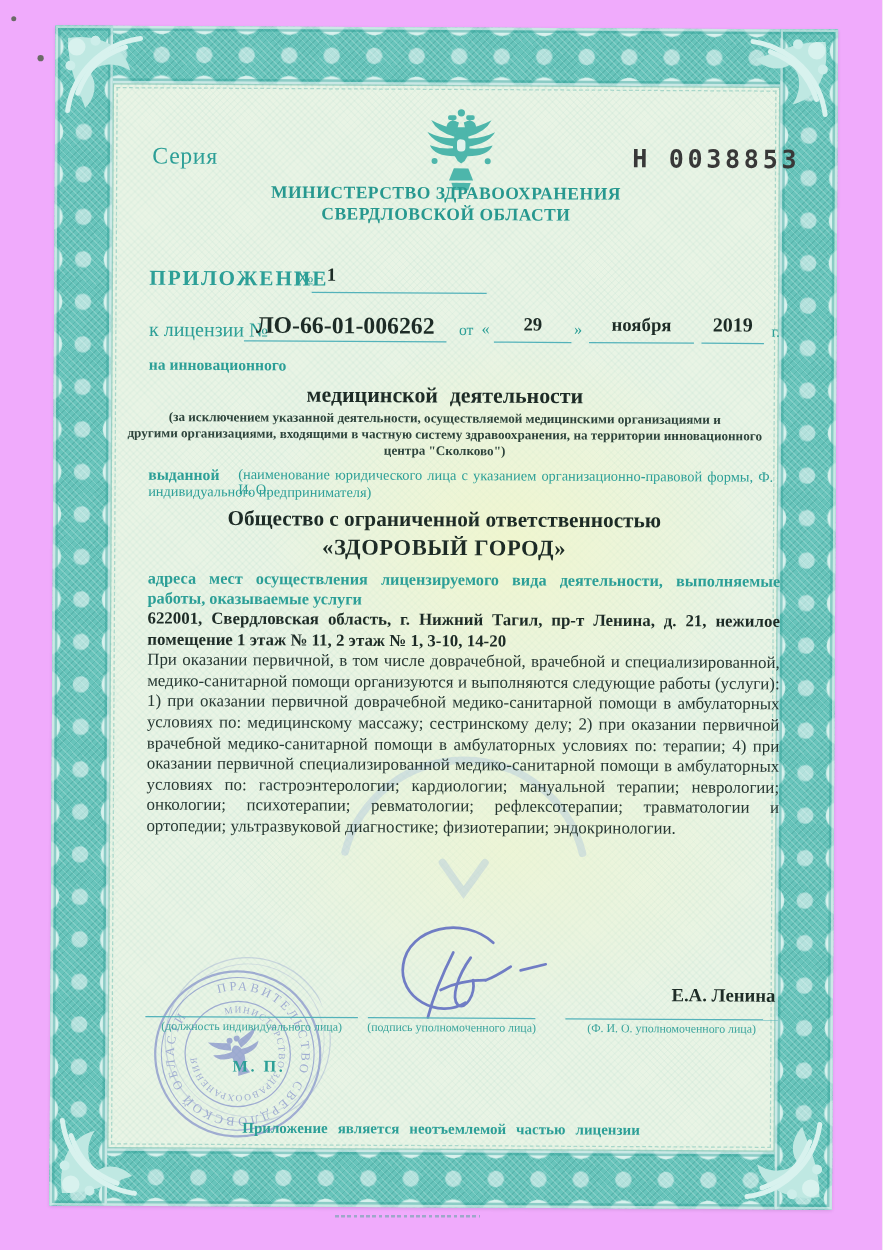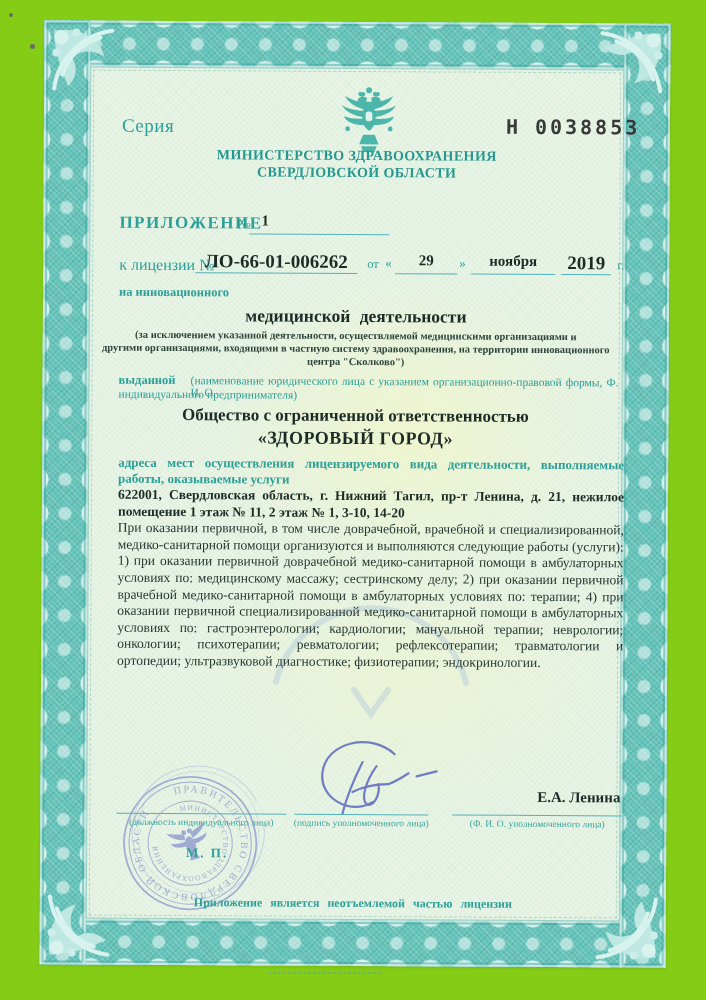--- a/index.html
+++ b/index.html
@@ -1,16 +1,16 @@
 <!DOCTYPE html>
 <html><head>
 <meta charset="utf-8">
 <style>
   html,body{margin:0;padding:0;}
-  .page{position:relative;width:706px;height:1000px;background:#84cc16;overflow:hidden;
+  .page{position:relative;width:706px;height:1000px;background:#f0abfc;overflow:hidden;
         font-family:"Liberation Serif", serif;}
   .speck{position:absolute;border-radius:50%;background:#6a6a66;}
   .doc{position:absolute;left:42px;top:22px;width:626px;height:944px;
        transform:rotate(.3deg);background:#e9f4e5;box-shadow:0 1px 3px rgba(0,0,0,.12);}
   
   .bs{position:absolute;background-color:#68c4bb;
       box-shadow:inset 0 0 0 2px rgba(255,255,255,.55), inset 0 0 0 4px rgba(47,160,150,.45);}
   .bs-h{left:0;right:0;height:46px;
      background-image:
       radial-gradient(circle at 17px -5px, #d7f1ed 0 11px, rgba(215,241,237,0) 12px),
@@ -169,21 +169,21 @@
     <div class="abs teal" style="left:324px;top:235px;font-size:12.5px;">от</div>
     <div class="abs teal" style="left:342px;top:233px;font-size:13px;">«</div>
     <div class="abs uline cell" style="left:352px;top:229px;width:62px;height:22px;">
       <span class="blk" style="font-size:15px;margin-top:48px;">29</span>
     </div>
     <div class="abs teal" style="left:416px;top:233px;font-size:13px;">»</div>
     <div class="abs uline cell" style="left:428px;top:229px;width:84px;height:22px;">
       <span class="blk" style="font-size:15px;">ноября</span>
     </div>
     <div class="abs uline cell" style="left:518px;top:229px;width:50px;height:22px;">
-      <span class="blk" style="font-size:19px;">2019</span>
+      <span class="blk" style="font-size:16px;">2019</span>
     </div>
     <div class="abs teal" style="left:574px;top:235px;font-size:12.5px;">г.</div>
 
     <div class="abs tealb" style="left:76px;top:264px;font-size:12.5px;">на инновационного</div>
     <div class="abs center blk" style="top:284px;font-size:17.5px;word-spacing:5px;">медицинской деятельности</div>
     <div class="abs center" style="top:307px;font-size:10.5px;font-weight:bold;color:#2e443c;line-height:13px;">(за исключением указанной деятельности, осуществляемой медицинскими организациями и</div>
     <div class="abs center" style="top:320px;font-size:10.5px;font-weight:bold;color:#2e443c;line-height:13px;">другими организациями, входящими в частную систему здравоохранения, на территории инновационного</div>
     <div class="abs center" style="top:333px;font-size:10.5px;font-weight:bold;color:#2e443c;line-height:13px;">центра "Сколково")</div>
 
     <div class="abs tealb" style="left:76px;top:352px;font-size:12.5px;">выданной</div>

